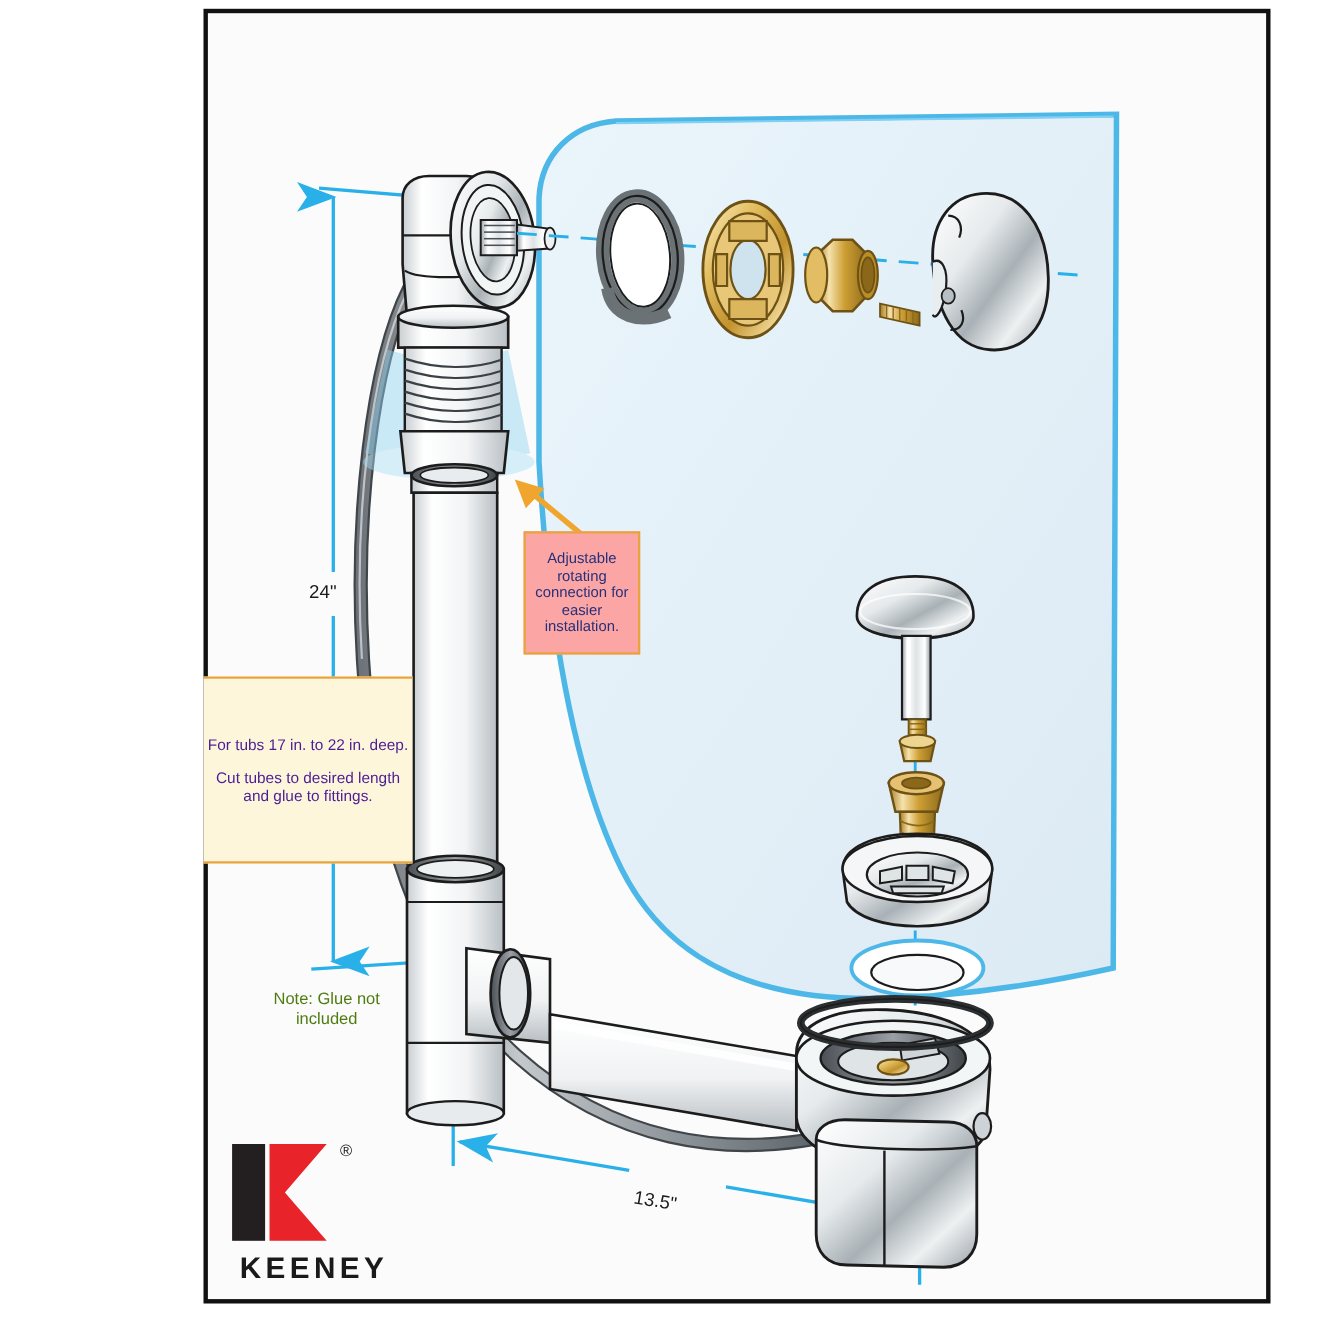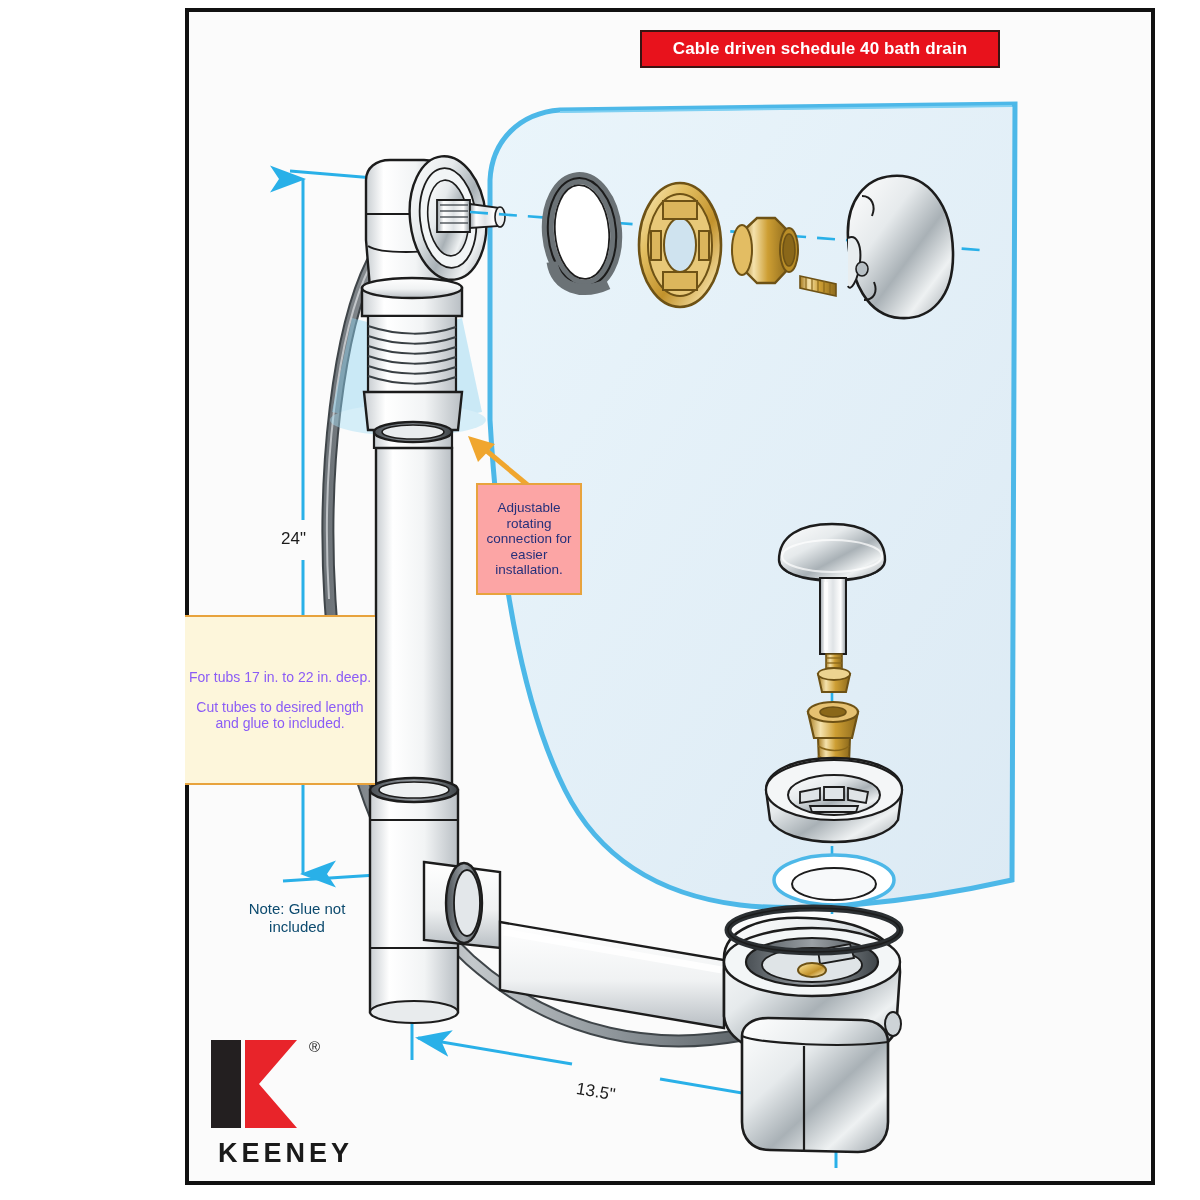--- a/index.html
+++ b/index.html
@@ -17,24 +17,24 @@
   .callout{position:absolute;left:476px;top:483px;width:106px;height:112px;
            background:#fca5a5;border:2px solid #e8a33d;box-sizing:border-box;
            display:flex;align-items:center;justify-content:center;}
   .callout p{margin:0;color:#26307a;font-size:13.5px;line-height:15.5px;
              text-align:center;font-family:"Liberation Sans",sans-serif;}
   .tubnote{position:absolute;left:185px;top:615px;width:190px;height:170px;
            background:#fdf6db;border-top:2px solid #e8a33d;
            border-bottom:2px solid #e8a33d;box-sizing:border-box;
            display:flex;flex-direction:column;align-items:center;
            justify-content:center;gap:14px;}
-  .tubnote p{margin:0;color:#8b5cf6;font-size:14px;line-height:16px;
+  .tubnote p{margin:0;color:#4c1d95;font-size:14px;line-height:16px;
              text-align:center;font-family:"Liberation Sans",sans-serif;}
   .gluenote{position:absolute;left:236px;top:900px;width:122px;
-            color:#0c4a6e;font-size:15px;line-height:18px;text-align:center;
+            color:#4d7c0f;font-size:15px;line-height:18px;text-align:center;
             font-family:"Liberation Sans",sans-serif;}
   .dimlabel{position:absolute;color:#1b1b1b;font-family:"Liberation Sans",sans-serif;}
   #dim24{left:281px;top:529px;font-size:17px;}
   #dim135{left:578px;top:1079px;font-size:17px;transform:rotate(9.5deg);
           transform-origin:left top;}
   .logo{position:absolute;left:205px;top:1030px;width:140px;height:150px;}
   .logo .word{position:absolute;left:-8px;top:108px;width:156px;text-align:right;
               color:#1a1a1a;font-weight:bold;font-size:27px;letter-spacing:4px;
               font-family:"Liberation Sans",sans-serif;}
   .logo .reg{position:absolute;left:104px;top:8px;color:#1a1a1a;font-size:15px;
@@ -348,31 +348,28 @@
         <ellipse cx="893" cy="1024" rx="8" ry="12" fill="#cdd3d7" stroke="#1c1c1c" stroke-width="2"></ellipse>
       </g>
     </g>
 
     <g>
       <path d="M530,487 L482,447" stroke="#f0a62e" stroke-width="5" fill="none"></path>
       <path d="M468,436 L495,444 L478,462 Z" fill="#f0a62e"></path>
     </g>
   </svg>
 
-  <div class="banner">
-    <span>Cable driven schedule 40 bath drain</span>
-  </div>
 
   <div class="callout">
     <p>Adjustable rotating connection for easier installation.</p>
   </div>
 
   <div class="tubnote">
     <p>For tubs 17 in. to 22 in. deep.</p>
-    <p>Cut tubes to desired length and glue to included.</p>
+    <p>Cut tubes to desired length and glue to fittings.</p>
   </div>
 
   <div class="gluenote">Note: Glue not included</div>
 
   <div class="dimlabel" id="dim24">24"</div>
   <div class="dimlabel" id="dim135">13.5"</div>
 
   <div class="logo">
     <svg width="140" height="105" viewBox="0 0 140 105">
       <rect x="6" y="10" width="30" height="88" fill="#231f20"></rect>

